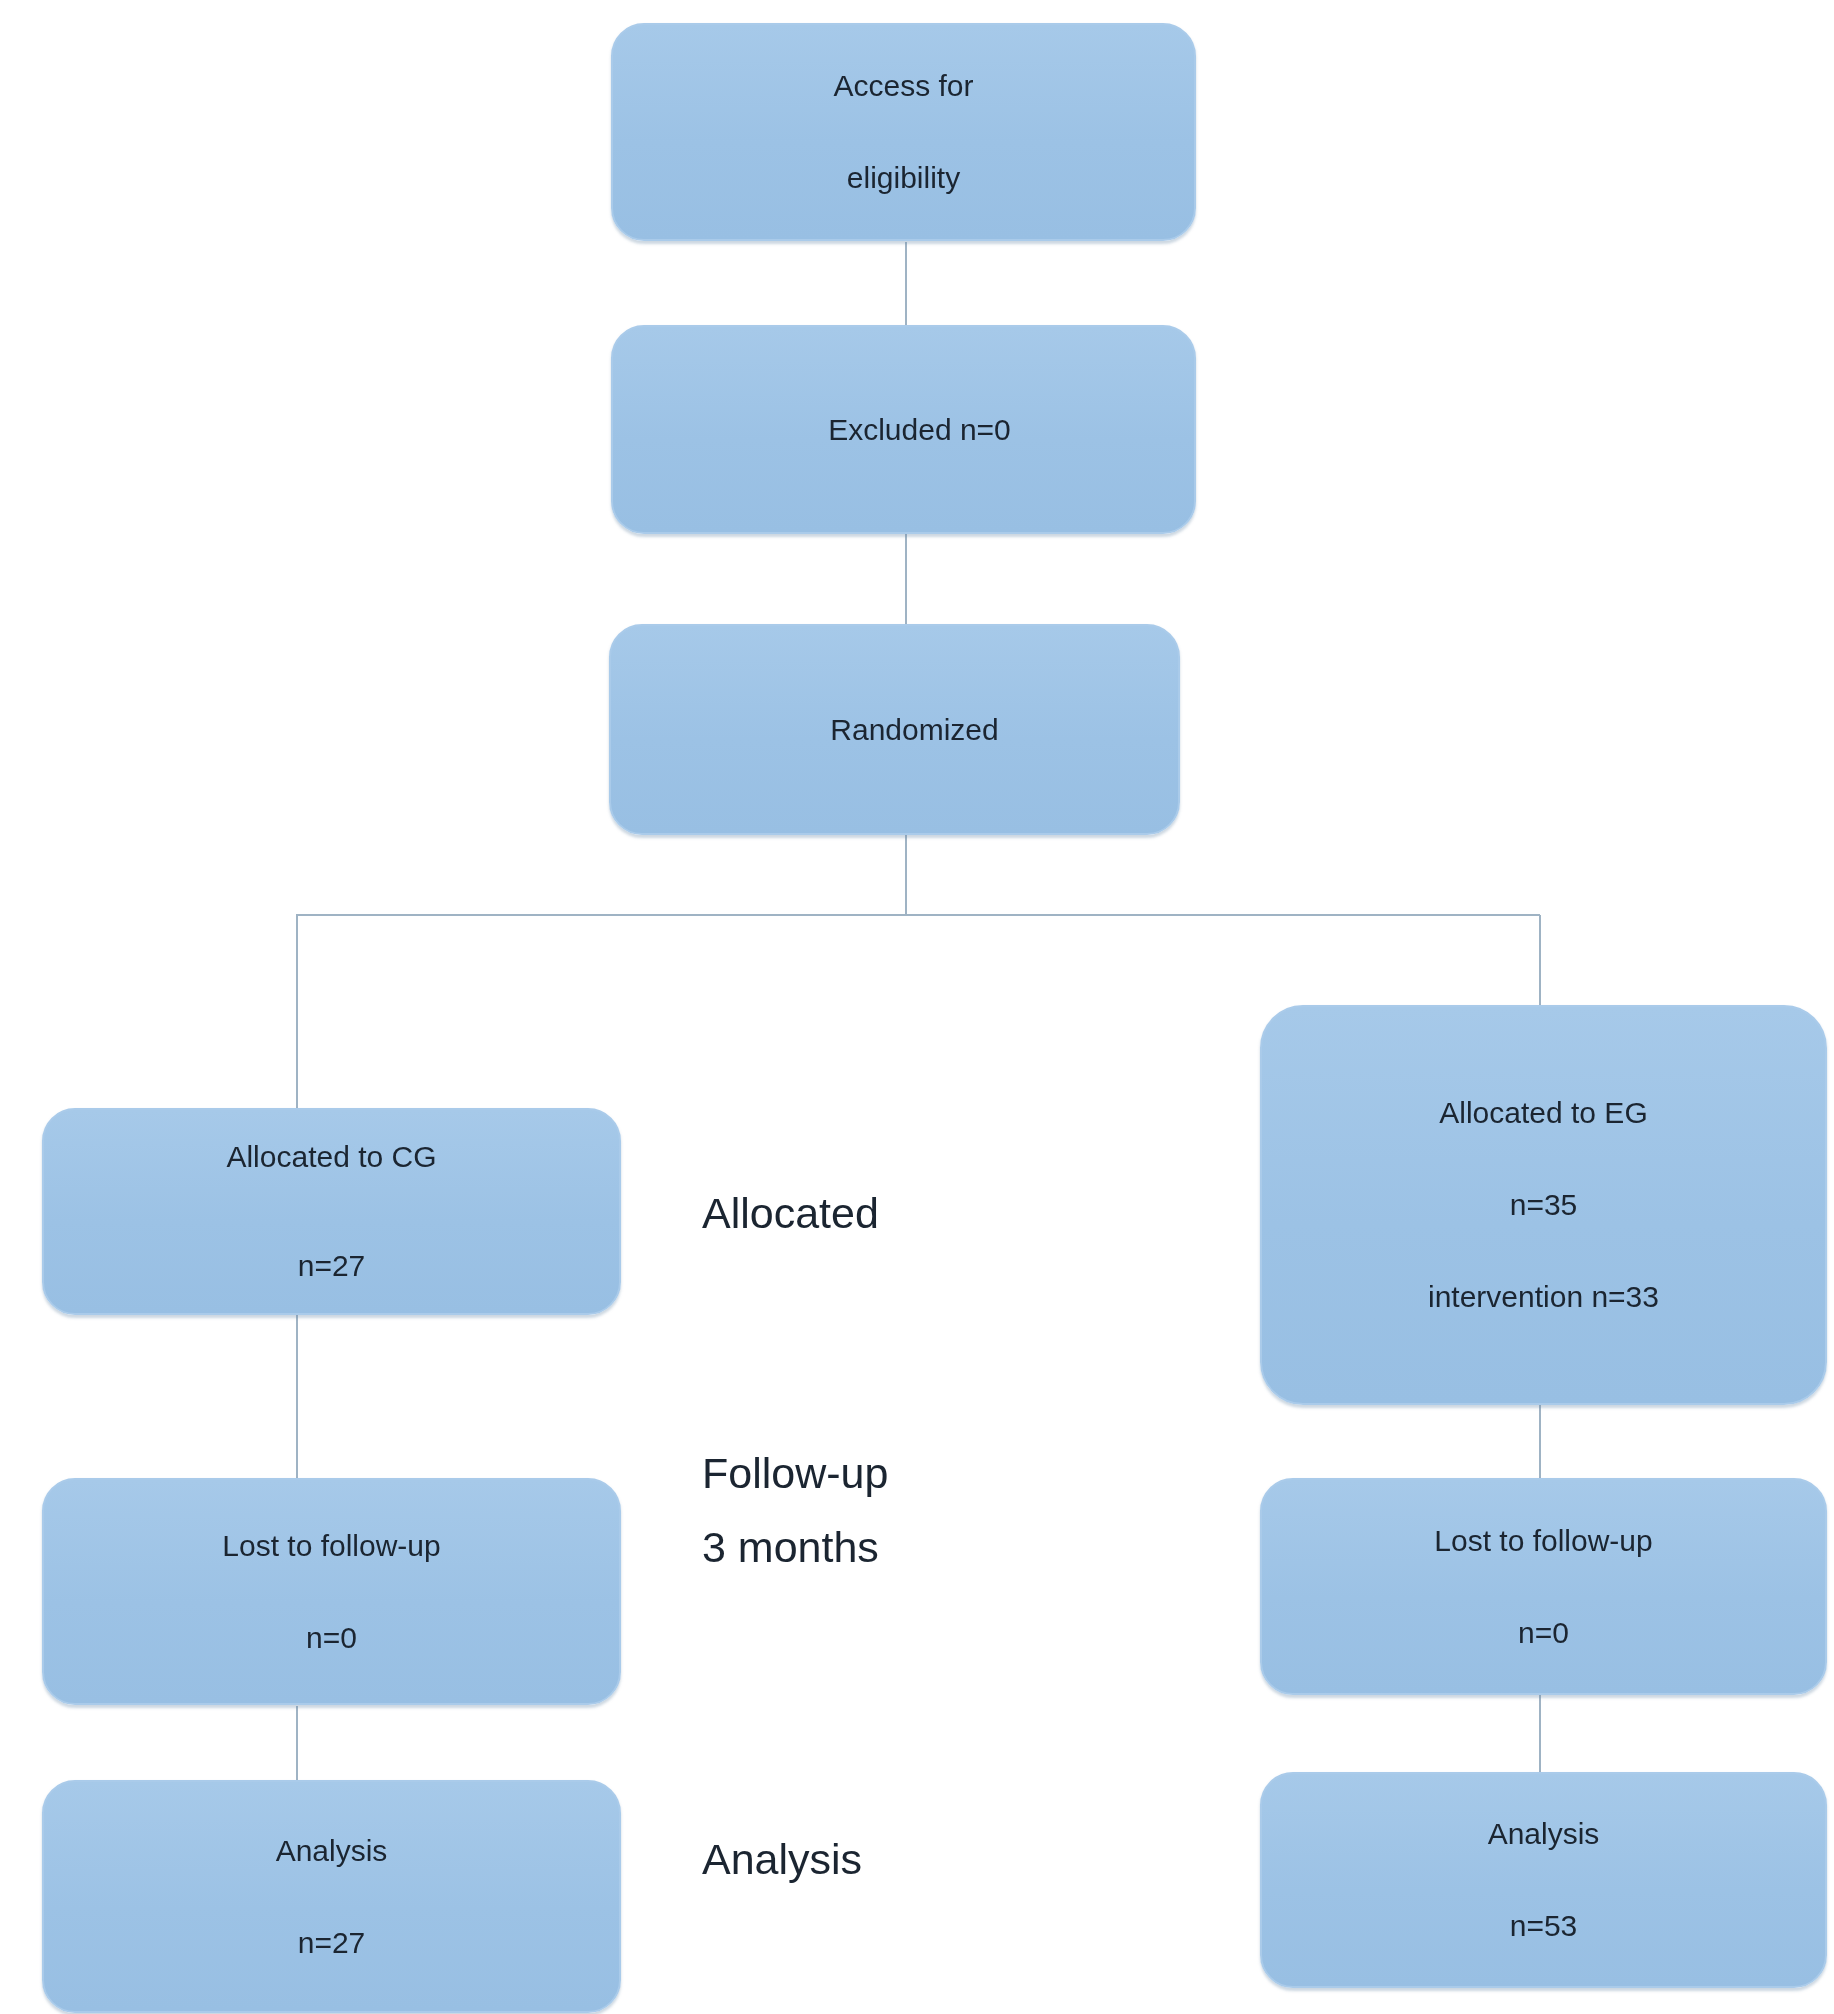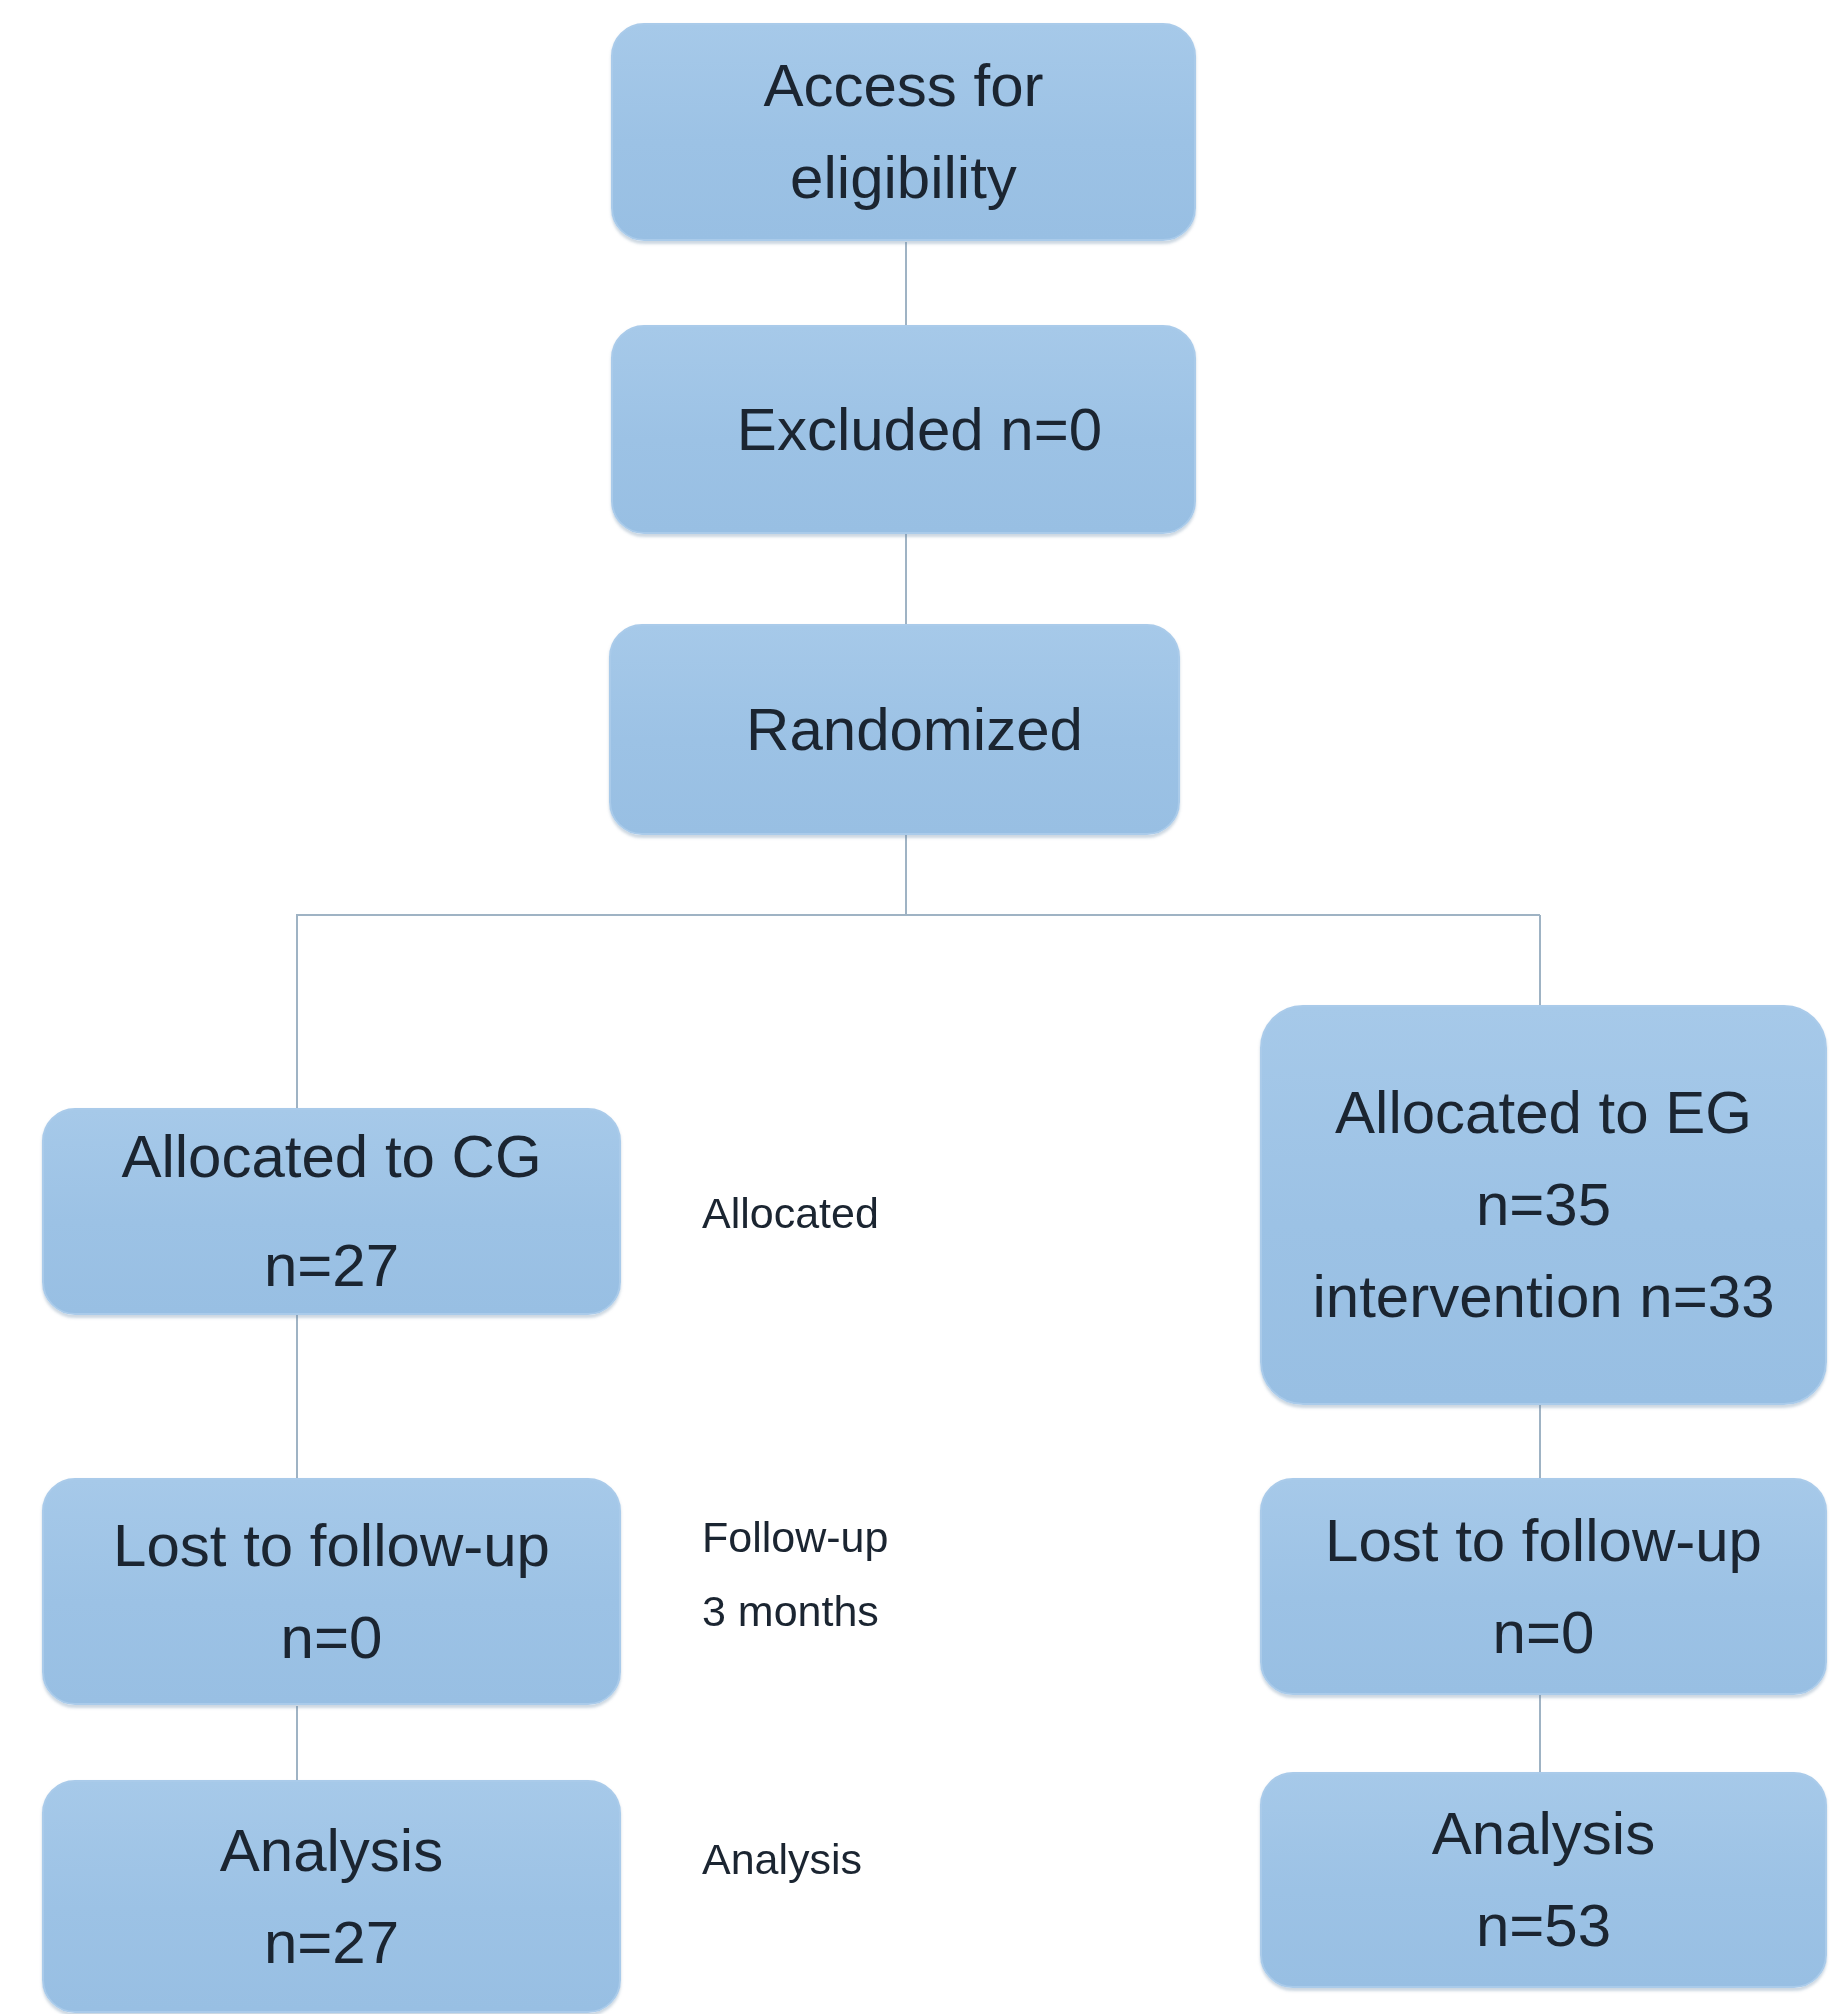--- a/index.html
+++ b/index.html
@@ -20,21 +20,21 @@
     position: absolute;
     background: linear-gradient(180deg, #a6c9e9 0%, #9cc2e5 55%, #98bfe3 100%);
     border: 2px solid #aacbea;
     border-radius: 33px;
     box-shadow: 0 2.9px 2.9px rgba(110, 140, 170, 0.35);
     display: flex;
     flex-direction: column;
     justify-content: center;
     align-items: center;
     text-align: center;
-    font-size: 60px;
+    font-size: 30px;
     box-sizing: border-box;
   }
   .box .line {
     line-height: 92px;
     white-space: nowrap;
   }
   .stage-label {
     position: absolute;
     width: 410px;
     text-align: left;
@@ -73,21 +73,21 @@
   .c-h1 { left: 296px;  top: 914px;  width: 1244px; }
   .c-v4 { left: 296px;  top: 915px;  height: 193px; }
   .c-v5 { left: 1539px; top: 915px;  height: 90px;  }
   .c-v6 { left: 296px;  top: 1315px; height: 164px; }
   .c-v7 { left: 296px;  top: 1706px; height: 74px;  }
   .c-v8 { left: 1539px; top: 1404px; height: 74px;  }
   .c-v9 { left: 1539px; top: 1695px; height: 77px;  }
 
   
   .l-allocated { left: 702px; top: 1176px; }
-  .l-followup  { left: 702px; top: 1500px; }
+  .l-followup  { left: 702px; top: 1436px; }
   .l-analysis  { left: 702px; top: 1822px; }
 </style>
 </head>
 <body>
 
 <div class="canvas">
 
   <div class="vline c-v1"></div>
   <div class="vline c-v2"></div>
   <div class="vline c-v3"></div>

